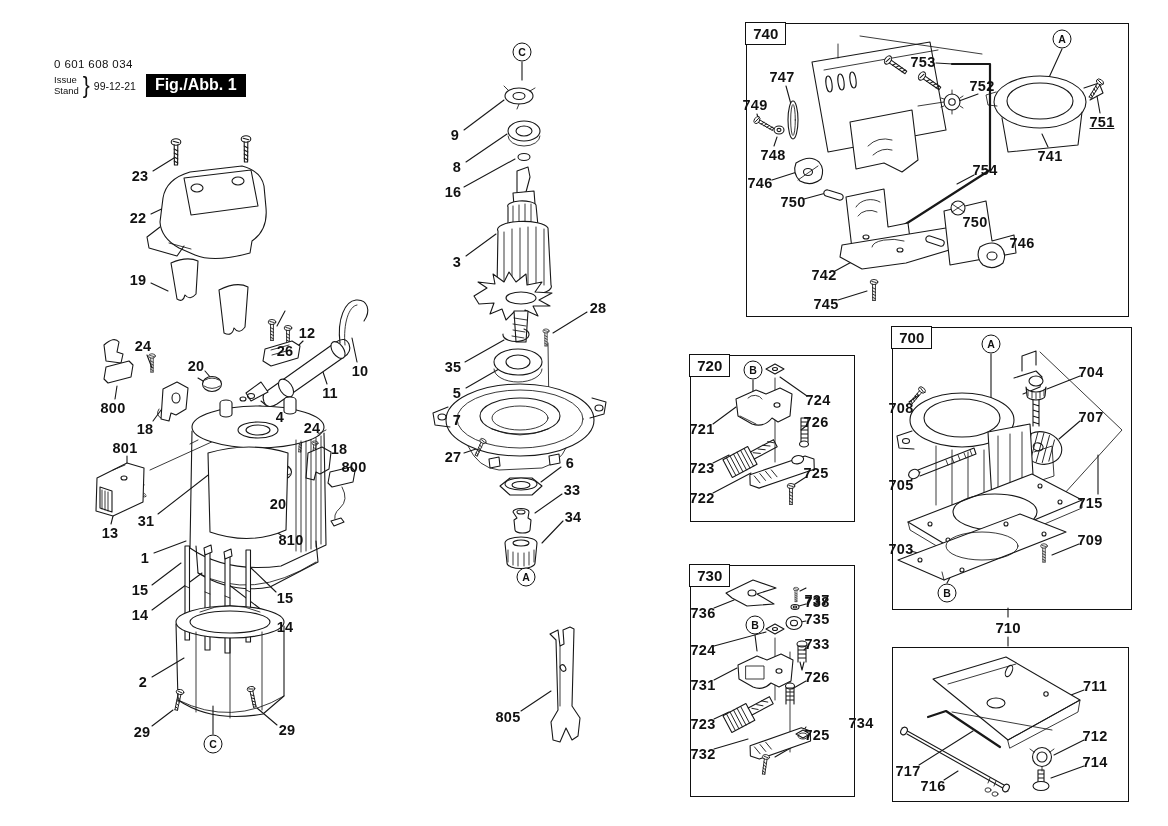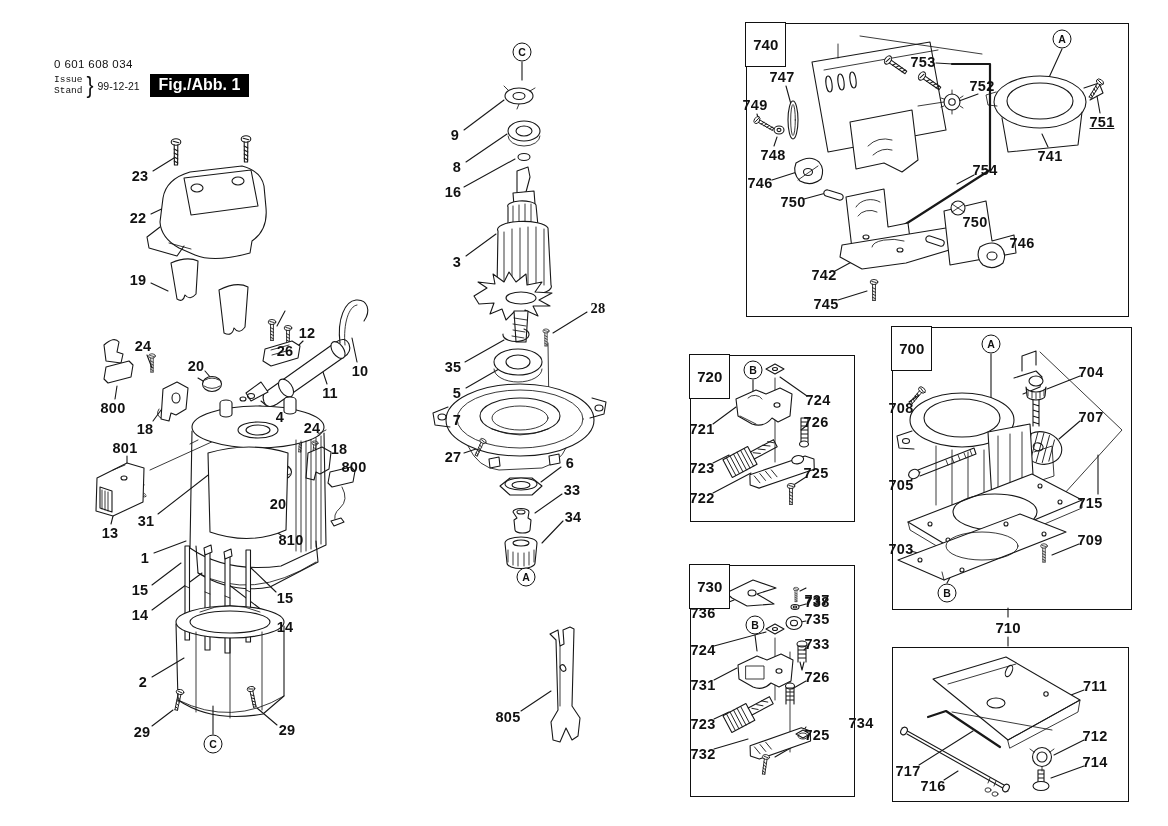--- a/index.html
+++ b/index.html
@@ -10,27 +10,27 @@
   #art .f{fill:#fff;}
   #art .thin{stroke-width:0.85;}
   #art .thick{stroke-width:2.2;}
   .callout{position:absolute;z-index:3;transform:translate(-50%,-50%);
            font-weight:bold;font-size:14.5px;white-space:nowrap;letter-spacing:0.2px;}
   .marker{position:absolute;z-index:3;width:17px;height:17px;border:1.6px solid #111;
           border-radius:50%;transform:translate(-50%,-50%);background:#fff;
           font-weight:bold;font-size:10.5px;line-height:17px;text-align:center;}
   .inset-box{position:absolute;z-index:2;border:1.8px solid #111;}
   .inset-label{position:absolute;left:-1.8px;top:-1.8px;border:1.8px solid #111;background:#fff;
-               padding:11px 7px;font-weight:bold;font-size:15px;line-height:21px;}
+               padding:0px 7px;font-weight:bold;font-size:15px;line-height:21px;}
   .connector-label{position:absolute;z-index:3;transform:translate(-50%,-50%);
                    font-weight:bold;font-size:15px;}
   #title-block{position:absolute;left:54px;top:44px;z-index:3;margin-top:14px;}
   #part-number{font-size:11.5px;letter-spacing:0.4px;margin-bottom:4px;}
   #title-row{display:flex;align-items:center;gap:4px;}
-  #issue-stand{display:flex;flex-direction:column;font-size:9.5px;line-height:10.5px;font-family:Liberation Mono, monospace;}
+  #issue-stand{display:flex;flex-direction:column;font-size:9.5px;line-height:10.5px;}
   #brace{font-size:21px;font-weight:normal;transform:scaleY(1.1);margin-top:-2px;}
   #date{font-size:10.5px;margin-right:6px;}
   #fig-badge{background:#000;color:#fff;font-weight:bold;font-size:16px;
              padding:2px 9px 3px 9px;}
   #footer-text{position:absolute;left:348px;top:749px;z-index:3;font-size:10.8px;line-height:12.4px;}
 </style>
 </head>
 <body>
 
 <div id="stage">
@@ -570,21 +570,21 @@
     <div class="callout" style="left: 140px; top: 615px;">14</div>
     <div class="callout" style="left: 285px; top: 598px;">15</div>
     <div class="callout" style="left: 285px; top: 627px;">14</div>
     <div class="callout" style="left: 143px; top: 682px;">2</div>
     <div class="callout" style="left: 142px; top: 732px;">29</div>
     <div class="callout" style="left: 287px; top: 730px;">29</div>
     <div class="callout" style="left: 455px; top: 135px;">9</div>
     <div class="callout" style="left: 457px; top: 167px;">8</div>
     <div class="callout" style="left: 453px; top: 192px;">16</div>
     <div class="callout" style="left: 457px; top: 262px;">3</div>
-    <div class="callout" style="left: 598px; top: 308px; font-family: Liberation Serif, serif;">28</div>
+    <div class="callout" style="left: 598px; top: 308px;">28</div>
     <div class="callout" style="left: 453px; top: 367px;">35</div>
     <div class="callout" style="left: 457px; top: 393px;">5</div>
     <div class="callout" style="left: 457px; top: 420px;">7</div>
     <div class="callout" style="left: 453px; top: 457px;">27</div>
     <div class="callout" style="left: 570px; top: 463px;">6</div>
     <div class="callout" style="left: 572px; top: 490px;">33</div>
     <div class="callout" style="left: 573px; top: 517px;">34</div>
     <div class="callout" style="left: 508px; top: 717px;">805</div>
     <div class="callout" style="left: 782px; top: 77px;">747</div>
     <div class="callout" style="left: 923px; top: 62px;">753</div>

